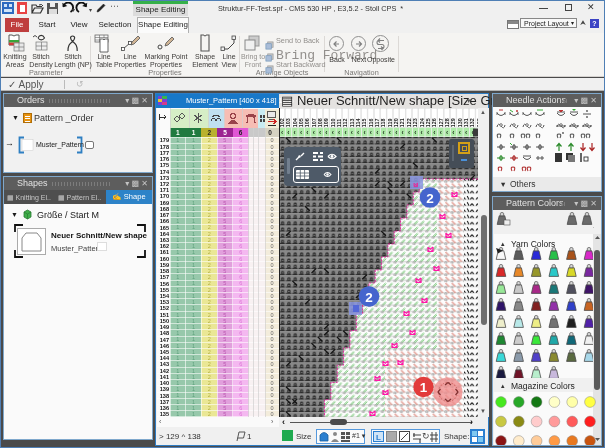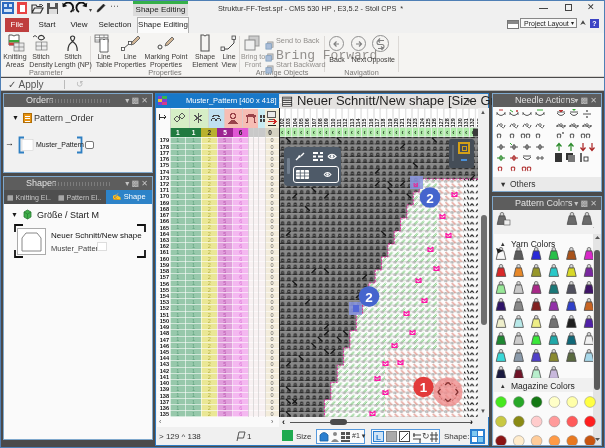--- a/index.html
+++ b/index.html
@@ -1,17 +1,17 @@
 <!DOCTYPE html>
 <html><head><meta charset="utf-8"><style>
 *{margin:0;padding:0;box-sizing:border-box;}
 html,body{width:605px;height:448px;overflow:hidden;}
 body{font-family:"Liberation Sans",sans-serif;background:#4a4a4a;position:relative;}
 .abs{position:absolute;}
-.panel-title{position:absolute;background:#5d5d5d;color:#e2e2e2;font-size:9px;line-height:13px;padding-left:22px;}
+.panel-title{position:absolute;background:#5d5d5d;color:#e2e2e2;font-size:9px;line-height:13px;padding-left:13px;}
 .pt-btns{position:absolute;right:4px;top:0;color:#c4c4c4;font-size:8px;}
 .grip{position:absolute;top:5px;height:4px;background:repeating-linear-gradient(90deg,#8a8a8a 0 1px,#5d5d5d 1px 3px);opacity:.7;}
 .tree{font-size:9px;color:#1a1a1a;}
 .ribicon{position:absolute;font-size:7px;color:#3c3a38;text-align:center;line-height:1.12;}
 .grouplabel{position:absolute;top:68px;font-size:7.3px;color:#7a7876;text-align:center;}
 .gsep{position:absolute;top:36px;height:36px;width:1px;background:#dcd9d6;}
 </style></head><body>
 <div class="abs" style="left:0;top:0;width:605px;height:448px;border:1px solid #4f7fb5;background:#4a4a4a;"></div>
 <div class="abs" style="left:1px;top:1px;width:603px;height:15px;background:#f0f0f0;"></div>
 <div class="abs" style="left:2px;top:2px;width:12px;height:12px;background:#2e6bc0;">
@@ -181,21 +181,21 @@
     <path d="M2,3 l3.5,2 3.5,-2 M5.5,5 v5" fill="none" stroke="#2a7a32" stroke-width="0.7"></path>
   </svg>
 <div class="abs tree" style="left:37px;top:210px;">Größe / Start M</div>
 <svg class="abs" style="left:14px;top:224px;" width="132" height="34">
     <path d="M1,8 v-7 h8 M123,1 h8 v7 M131,26 v7 h-8 M9,33 h-8 v-7" fill="none" stroke="#111" stroke-width="1.8"></path>
   </svg>
 <div class="abs" style="left:17px;top:228px;width:29px;height:27px;background:#fff;border:1px solid #aaa;"></div>
 <svg class="abs" style="left:18px;top:229px;" width="27" height="25">
     <path d="M4,22 v-13 l4,-5 h11 l4,5 v13 z" fill="none" stroke="#888" stroke-width="1"></path>
   </svg>
-<div class="abs" style="left:51px;top:231px;font-size:8px;color:#111;">Neuer Schnitt/New shape</div>
+<div class="abs" style="left:51px;top:231px;font-size:8px;color:#111;font-weight:bold;">Neuer Schnitt/New shape</div>
 <div class="abs" style="left:51px;top:244px;font-size:7.5px;color:#444;">Muster_Pattern</div>
 <div class="abs" style="left:97px;top:242px;width:10px;height:9px;background:#fff;border:1px solid #ddd;"></div>
 <div class="abs" style="left:155px;top:93px;width:334px;height:353px;border:1px solid #2e7cc3;background:#f0f0f0;"></div>
 <div class="abs" style="left:156px;top:94px;width:332px;height:14px;background:#e4e2e0;"></div>
 <div class="abs" style="left:156px;top:94px;width:123px;height:14px;background:#1878c8;"></div>
 <div class="abs" style="left:158px;top:96px;width:9px;height:9px;background:#7b3fd4;">
     <div style="position:absolute;left:4px;top:0;width:5px;height:3px;background:#3ab54a;"></div>
     <div style="position:absolute;left:0;top:3px;width:4px;height:3px;background:#e8c52a;"></div>
     <div style="position:absolute;left:4px;top:6px;width:5px;height:3px;background:#d43a8c;"></div>
   </div>

